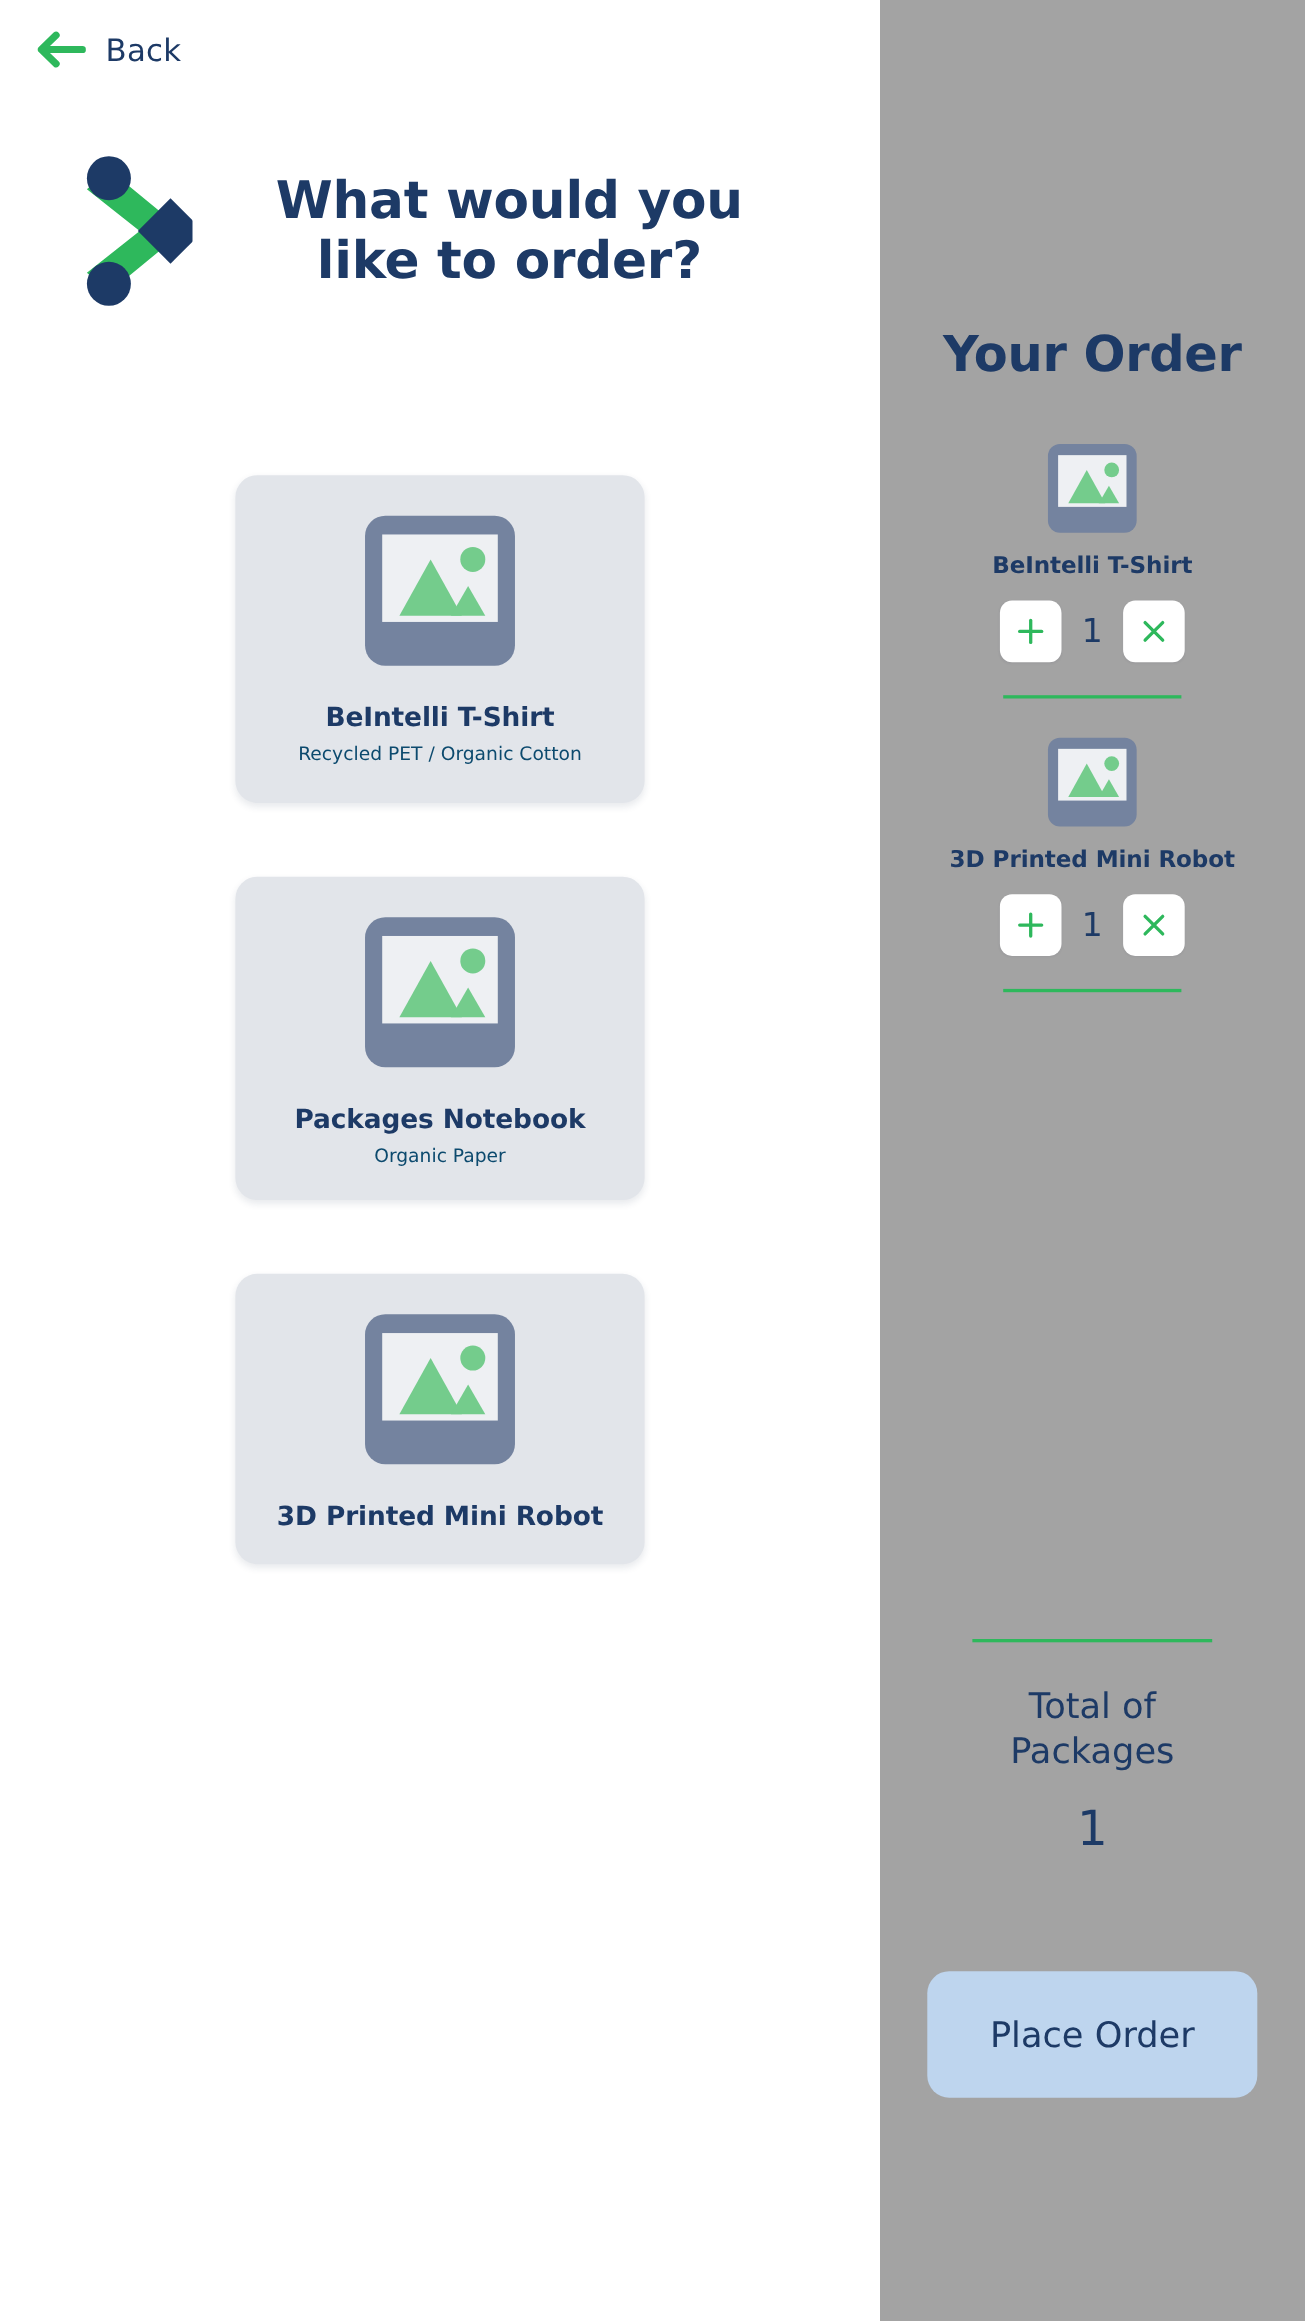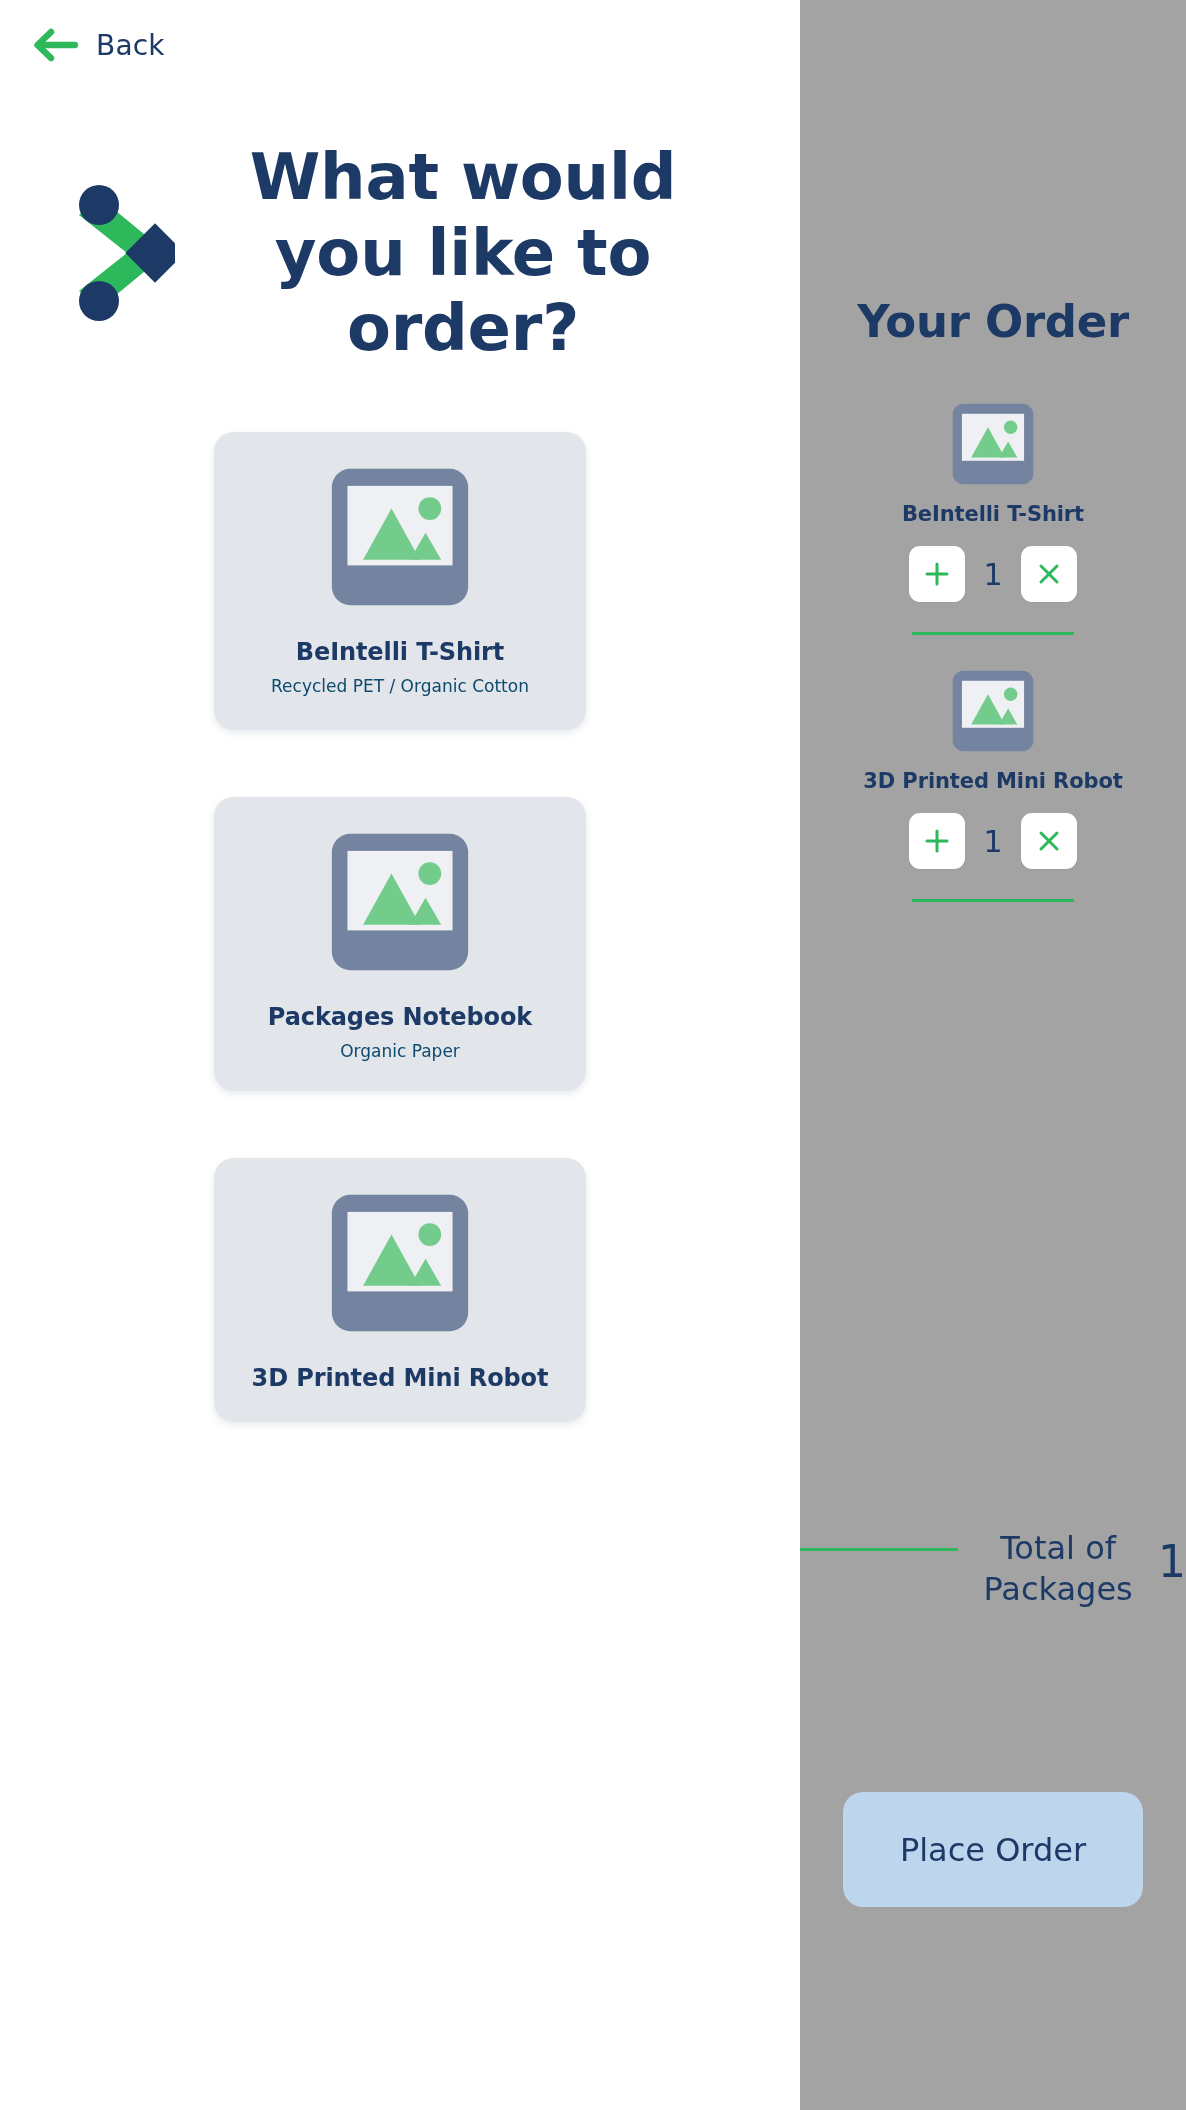--- a/index.html
+++ b/index.html
@@ -63,21 +63,21 @@
     gap: 28px;
   }
 
   .brand-logo-icon {
     width: 98px;
     height: 140px;
     flex: 0 0 98px;
   }
 
   .page-title {
-    font-size: 64px;
+    font-size: 47px;
     font-weight: 700;
     color: #1d3a66;
     line-height: 1.18;
     text-align: center;
     letter-spacing: -0.2px;
     max-width: 520px;
   }
 
   
   .product-list {
@@ -219,21 +219,21 @@
   }
 
   .order-item + .order-item { margin-top: 34px; }
 
   .totals-block {
     position: absolute;
     left: 0;
     top: 1490px;
     width: 386px;
     display: flex;
-    flex-direction: row;
+    flex-direction: column;
     align-items: center;
   }
 
   .total-divider {
     width: 218px;
     height: 3px;
     background: #2eb85c;
     border: none;
   }
 

